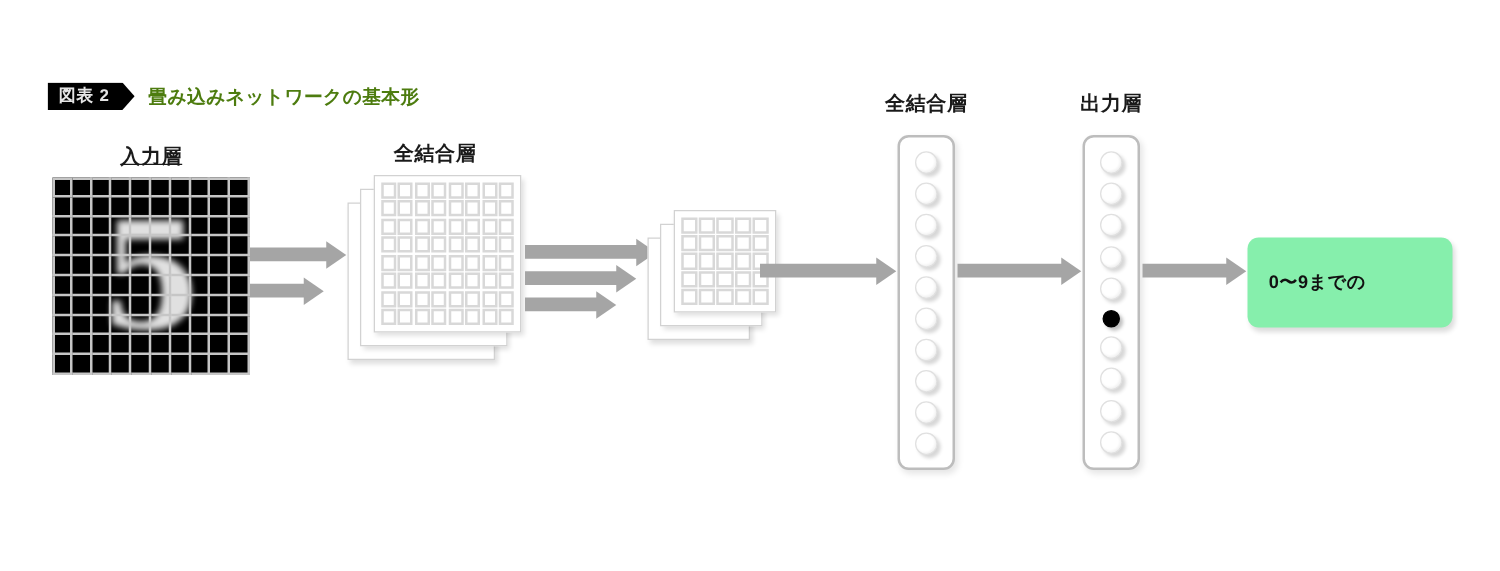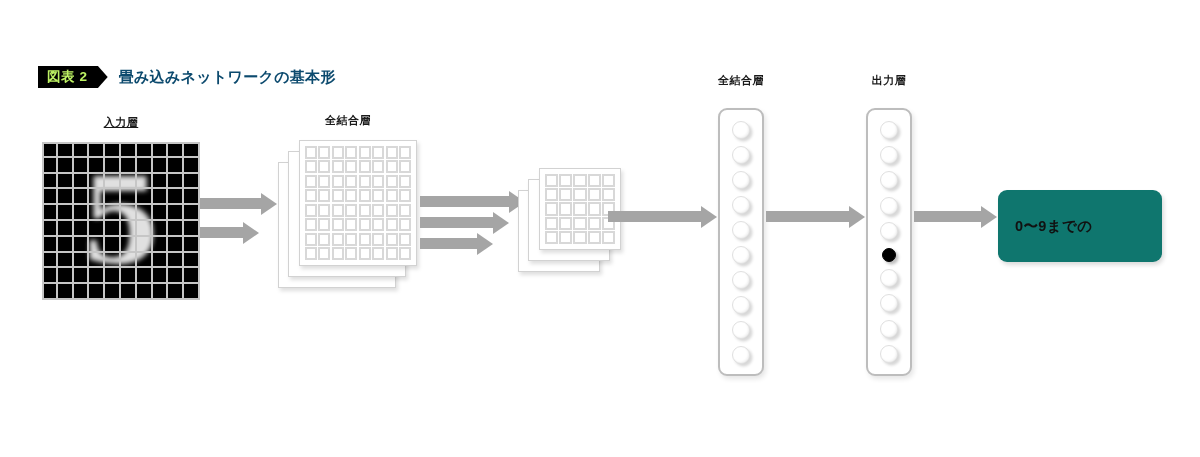--- a/index.html
+++ b/index.html
@@ -20,43 +20,43 @@
   .title-row {
     position: absolute;
     left: 38px; top: 66px;
     display: flex;
     align-items: center;
     gap: 11px;
   }
   .title-tag {
     position: relative;
     background: #000000;
-    color: #bef264;
+    color: #e5e5e5;
     font-size: 13.5px;
     font-weight: 700;
     letter-spacing: 0.6px;
     padding: 3px 20px 3px 9px;
     line-height: 1.25;
     height: 22px;
     display: flex;
     align-items: center;
     clip-path: polygon(0 0, 86% 0, 100% 50%, 86% 100%, 0 100%);
   }
   .title-text {
     font-size: 15px;
-    color: #0c4a6e;
+    color: #4d7c0f;
     font-weight: 600;
     letter-spacing: 0.3px;
     white-space: nowrap;
   }
 
   
   .layer-label {
     position: absolute;
-    font-size: 11px;
+    font-size: 16px;
     color: #1a1a1a;
     font-weight: 600;
     letter-spacing: 0.5px;
     white-space: nowrap;
     text-align: center;
   }
 
   
   #input-layer {
     position: absolute;
@@ -163,21 +163,21 @@
     border-color: #000000;
     width: 14px; height: 14px;
     box-shadow: 2.5px 2.5px 3px rgba(0,0,0,0.25);
   }
 
   
   #result-box {
     position: absolute;
     left: 998px; top: 190px;
     width: 164px; height: 72px;
-    background: #0f766e;
+    background: #86efac;
     border-radius: 9px;
     box-shadow: 2px 3px 4px rgba(0,0,0,0.14);
     display: flex;
     flex-direction: column;
     justify-content: center;
     padding-left: 17px;
     gap: 0;
   }
   .result-line {
     font-size: 14.5px;

